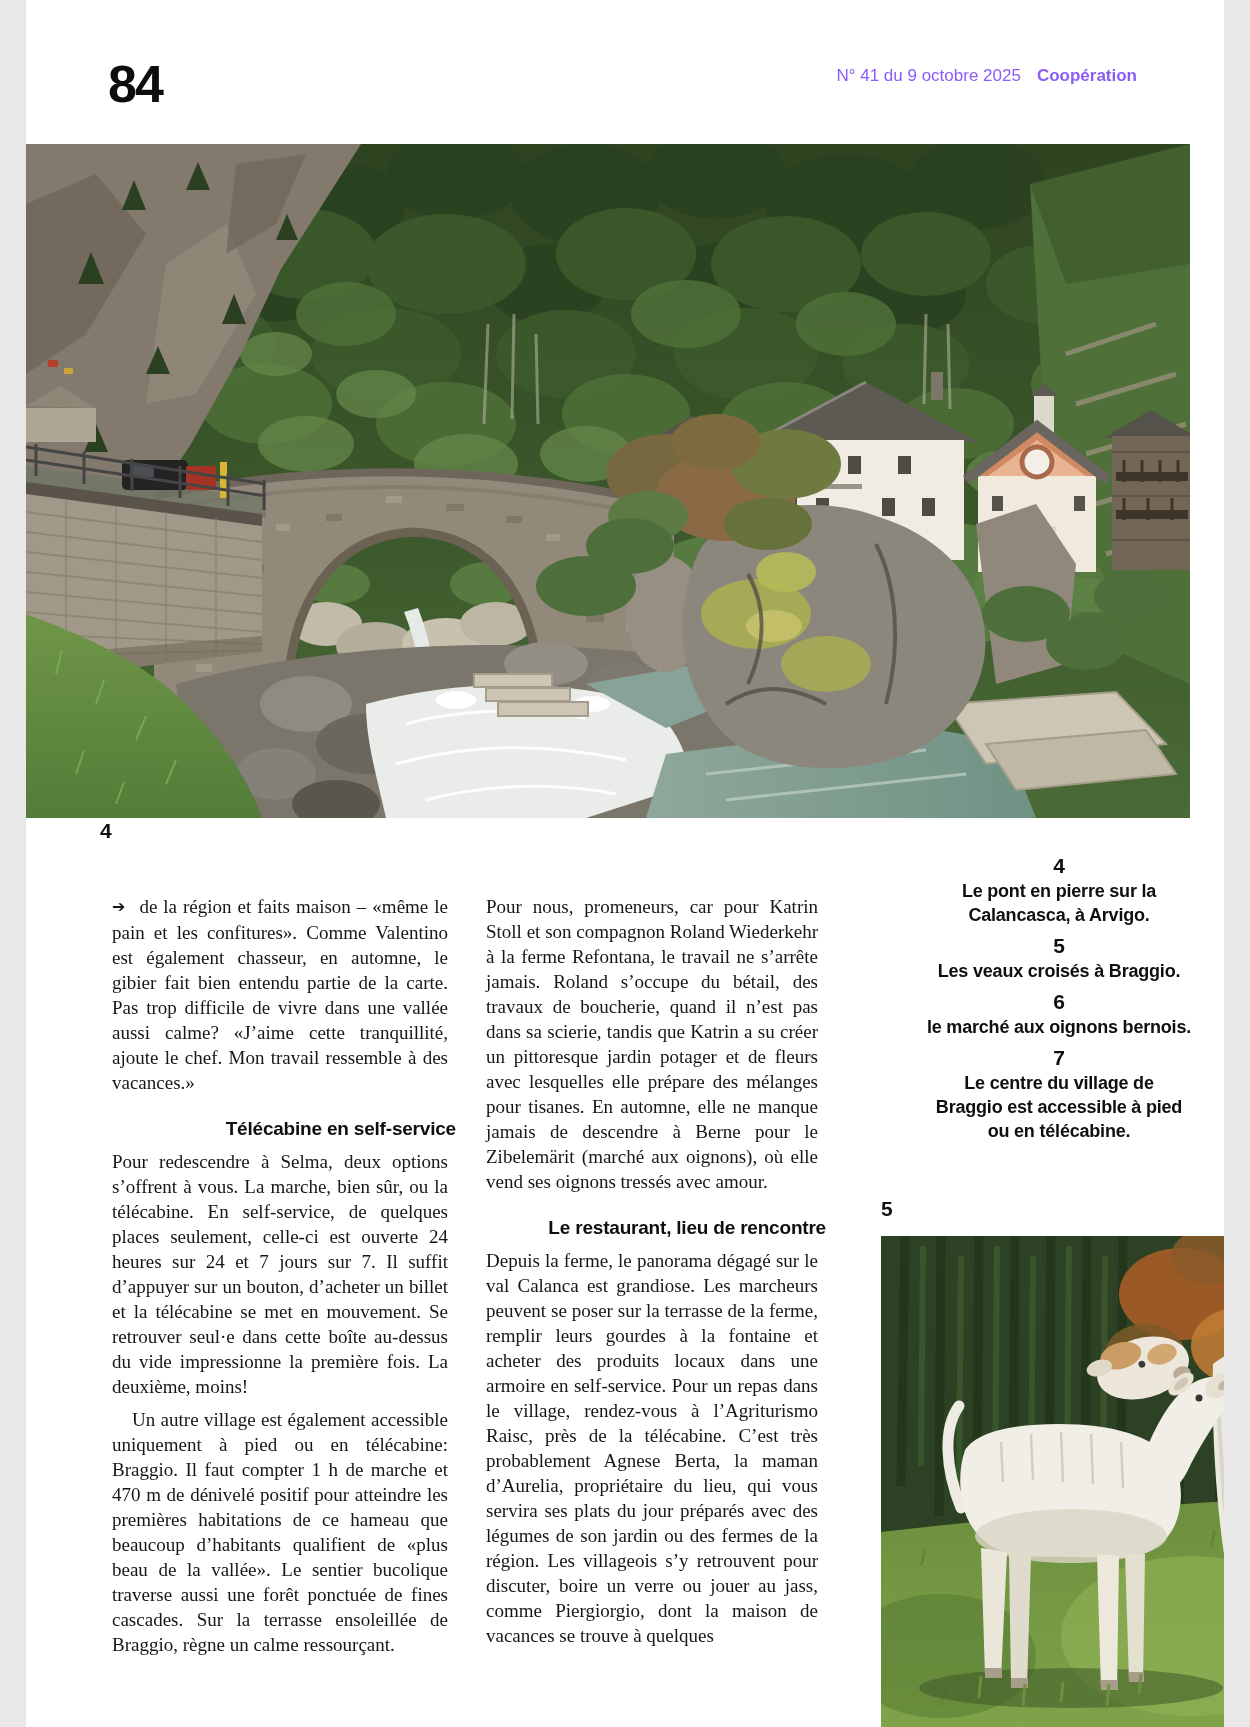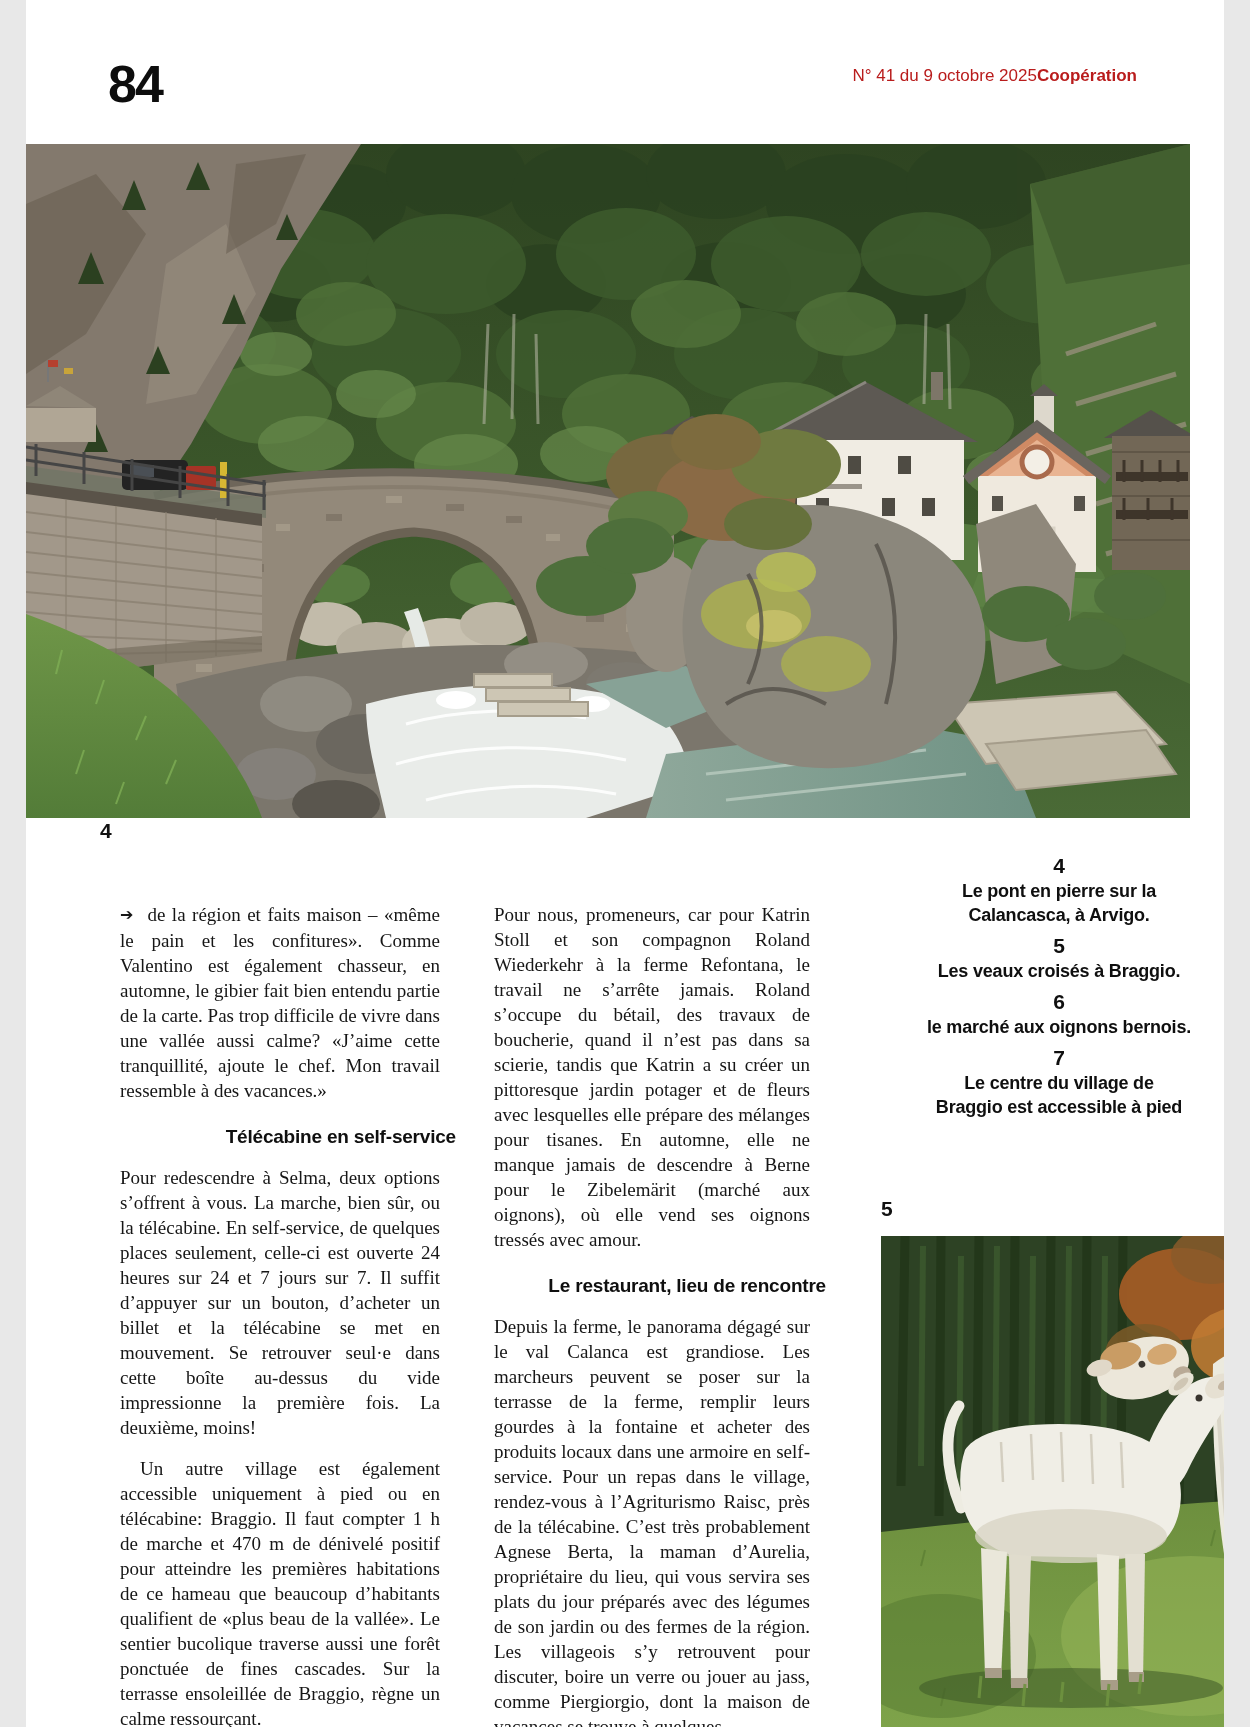--- a/index.html
+++ b/index.html
@@ -10,22 +10,22 @@
     font-family:"Liberation Serif", serif; color:#1a1a1a;
   }
   
   .page-num {
     position:absolute; left:82px; top:58px;
     font-family:"Liberation Sans", sans-serif; font-weight:800;
     font-size:52px; line-height:1; letter-spacing:-2px; color:#0d0d0d;
   }
   .header-right {
     position:absolute; top:66px; right:87px;
-    font-family:"Liberation Sans", sans-serif; font-size:17px; color:#b91c1c;
-    display:flex; align-items:baseline; gap:0; white-space:nowrap;
+    font-family:"Liberation Sans", sans-serif; font-size:17px; color:#8b5cf6;
+    display:flex; align-items:baseline; gap:16px; white-space:nowrap;
   }
   .header-right .brand { font-weight:700; }
   .reg-mark {
     position:absolute; left:1215px; top:31px; width:12px; height:12px;
     display:grid; grid-template-columns:6px 6px; grid-template-rows:6px 6px;
   }
   
   .main-photo { position:absolute; left:0; top:144px; width:1164px; height:674px; overflow:hidden; }
   .calves-photo { position:absolute; left:855px; top:1236px; width:395px; height:491px; overflow:hidden; }
   figure svg { display:block; }
@@ -40,21 +40,21 @@
     position:absolute; top:886px;
     font-size:19px; line-height:25px; text-align:justify; color:#161616;
   }
   .col-left { left:78px; width:352px; }
   .col-mid { left:452px; width:348px; }
   .col h3 {
     font-family:"Liberation Sans", sans-serif; font-weight:700;
     font-size:19px; line-height:24px; letter-spacing:-0.2px;
     margin:22px 0 4px 0; text-align:right; color:#0f0f0f;
   }
-  .col p { margin:16px; }
+  .col p { margin:8px; }
   .col p.indent { text-indent:20px; }
   .arrow {
     font-family:"DejaVu Sans", sans-serif; font-size:16px;
     margin-right:14px; position:relative; top:-1px;
   }
   
   .col-caps {
     position:absolute; left:852px; top:853px; width:362px;
     text-align:center; font-family:"Liberation Sans", sans-serif; color:#0f0f0f;
   }
@@ -443,20 +443,21 @@
       <div class="cap-line">Les veaux croisés à Braggio.</div>
     </div>
     <div class="cap">
       <div class="cap-num">6</div>
       <div class="cap-line">le marché aux oignons bernois.</div>
     </div>
     <div class="cap">
       <div class="cap-num">7</div>
       <div class="cap-line">Le centre du village de</div>
       <div class="cap-line">Braggio est accessible à pied</div>
+      <div class="cap-line">ou en télécabine.</div>
     </div>
   </div>
 
   <div class="photo-label label-calves">5</div>
 
   <figure class="calves-photo">
     <svg viewBox="0 0 395 491" width="395" height="491">
       <defs>
         <linearGradient id="gMeadow" x1="0" x2="0" y1="0" y2="1">
           <stop offset="0" stop-color="#6d8f3e"></stop>

